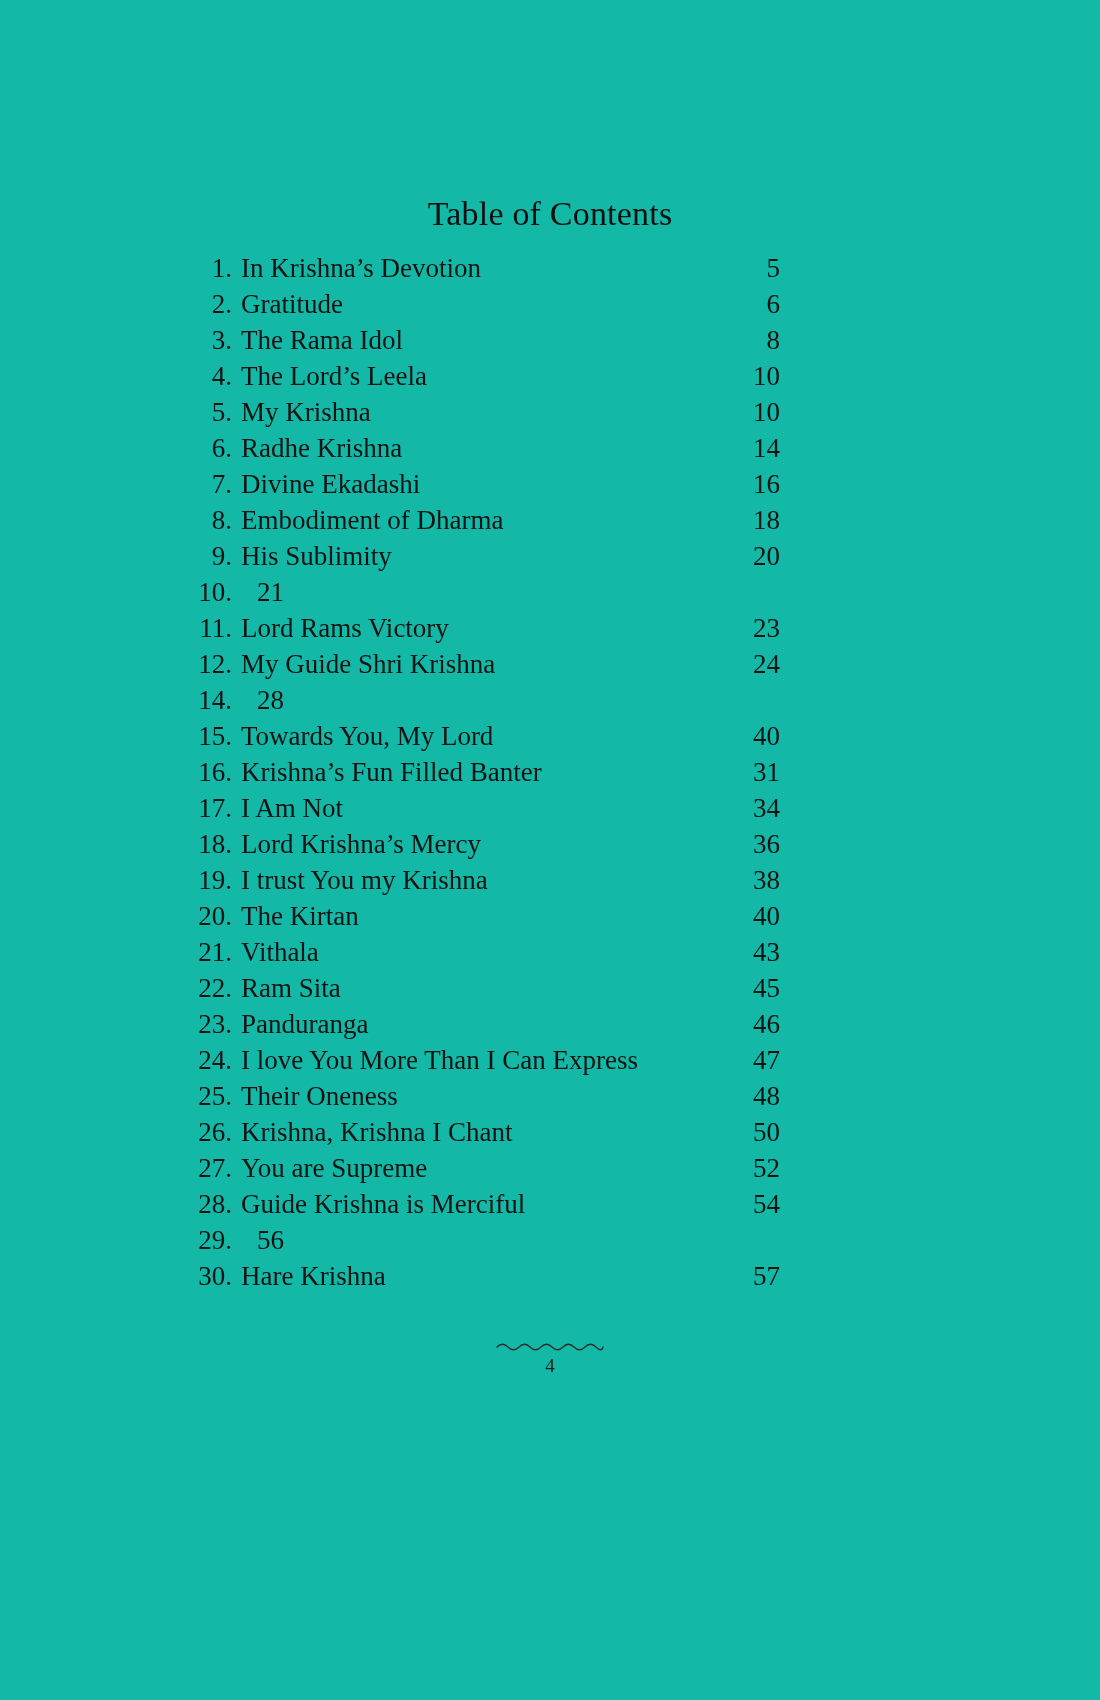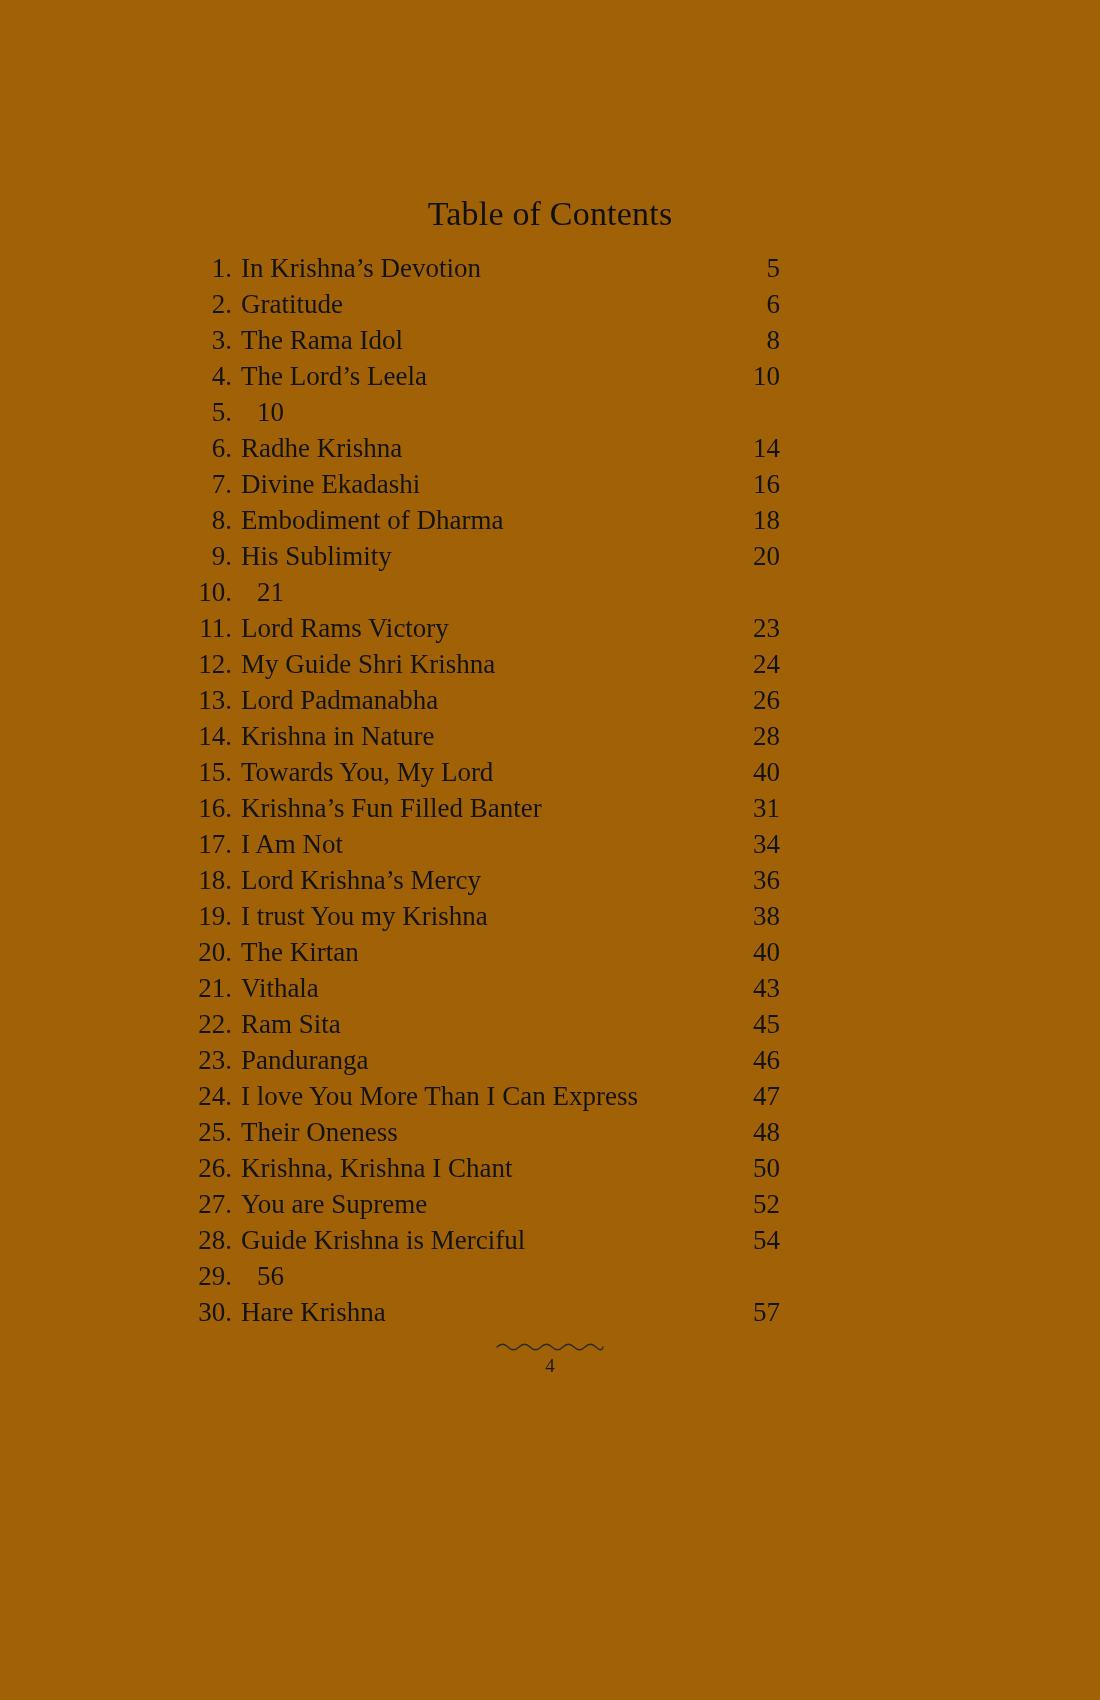--- a/index.html
+++ b/index.html
@@ -12,21 +12,21 @@
     height: 1700px;
     font-family: "Liberation Serif", "DejaVu Serif", serif;
     color: #141414;
     -webkit-font-smoothing: antialiased;
   }
 
   .page {
     position: relative;
     width: 1100px;
     height: 1700px;
-    background: #a16207;
+    background: #14b8a6;
     overflow: hidden;
   }
 
   .page-title {
     position: absolute;
     top: 172px;
     left: 0;
     width: 1100px;
     text-align: center;
     font-size: 34px;
@@ -120,20 +120,21 @@
         <span class="toc-label">The Rama Idol</span>
         <span class="toc-page">8</span>
       </div>
       <div class="toc-row">
         <span class="toc-num">4.</span>
         <span class="toc-label">The Lord’s Leela</span>
         <span class="toc-page">10</span>
       </div>
       <div class="toc-row">
         <span class="toc-num">5.</span>
+        <span class="toc-label">My Krishna</span>
         <span class="toc-page">10</span>
       </div>
       <div class="toc-row">
         <span class="toc-num">6.</span>
         <span class="toc-label">Radhe Krishna</span>
         <span class="toc-page">14</span>
       </div>
       <div class="toc-row">
         <span class="toc-num">7.</span>
         <span class="toc-label">Divine Ekadashi</span>
@@ -157,27 +158,21 @@
         <span class="toc-num">11.</span>
         <span class="toc-label">Lord Rams Victory</span>
         <span class="toc-page">23</span>
       </div>
       <div class="toc-row">
         <span class="toc-num">12.</span>
         <span class="toc-label">My Guide Shri Krishna</span>
         <span class="toc-page">24</span>
       </div>
       <div class="toc-row">
-        <span class="toc-num">13.</span>
-        <span class="toc-label">Lord Padmanabha</span>
-        <span class="toc-page">26</span>
-      </div>
-      <div class="toc-row">
         <span class="toc-num">14.</span>
-        <span class="toc-label">Krishna in Nature</span>
         <span class="toc-page">28</span>
       </div>
       <div class="toc-row">
         <span class="toc-num">15.</span>
         <span class="toc-label">Towards You, My Lord</span>
         <span class="toc-page">40</span>
       </div>
       <div class="toc-row">
         <span class="toc-num">16.</span>
         <span class="toc-label">Krishna’s Fun Filled Banter</span>

